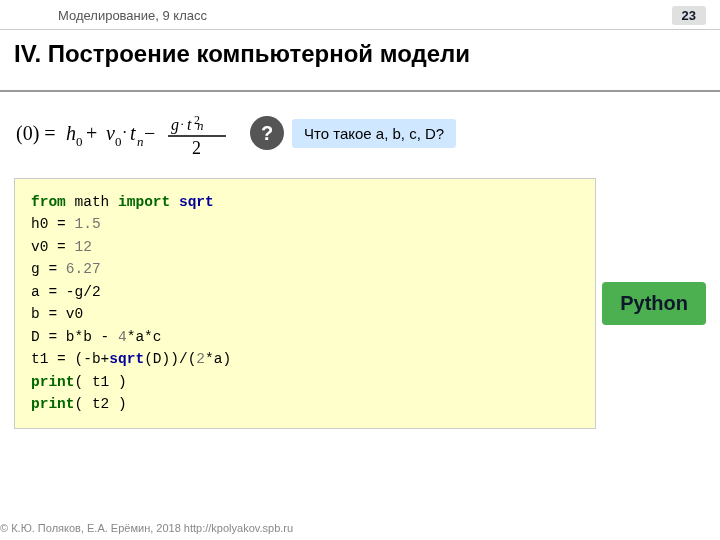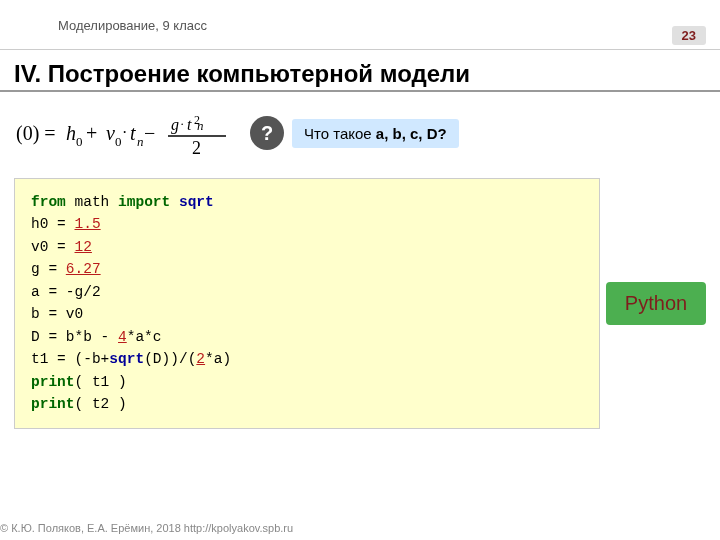--- a/index.html
+++ b/index.html
@@ -20,31 +20,30 @@
       padding: 6px 14px 4px 14px;
       border-bottom: 1px solid #ccc;
     }
     #header-left {
       font-size: 13px;
       color: #555;
       margin-left: 44px;
     }
     #header-right {
       font-size: 13px;
-      color: #7f1d1d;
+      color: #0f172a;
       background: #e0e0e0;
       padding: 2px 10px;
       border-radius: 3px;
       font-weight: bold;
-      margin-top: 20px;
     }
 
     
     #title-section {
-      padding: 10px 14px 2px 14px;
+      padding: 10px 14px 22px 14px;
       border-bottom: 2px solid #999;
     }
     #page-title {
       font-size: 24px;
       font-weight: bold;
       color: #000;
     }
 
     
     #main {
@@ -87,50 +86,50 @@
       flex-shrink: 0;
     }
     #question-text-box {
       background: #d0e8ff;
       padding: 6px 12px;
       font-size: 15px;
       color: #000;
       border-radius: 3px;
     }
     #question-text-box b {
-      font-weight: bold;
+      font-weight: normal;
       margin-top: 44px;
     }
 
     
     #code-wrapper {
       display: flex;
       gap: 6px;
       align-items: flex-start;
     }
     #code-box {
       background: #ffffcc;
       border: 1px solid #ccc;
       padding: 12px 16px;
       font-family: 'Courier New', monospace;
       font-size: 14.5px;
       line-height: 1.55;
       flex: 1;
       color: #000;
     }
     .kw { color: #006600; font-weight: bold; }
-    .num { color: #b91c1c; text-decoration: underline; }
+    .num { color: #737373; }
     .fn { color: #000099; font-weight: bold; }
 
     
     #python-badge {
       background: #4caf50;
-      color: #7f1d1d;
+      color: #0f172a;
       font-size: 20px;
-      font-weight: normal;
+      font-weight: bold;
       padding: 10px 18px;
       border-radius: 4px;
       align-self: center;
       flex-shrink: 0;
       min-width: 100px;
       text-align: center;
     }
 
     
     #footer {

